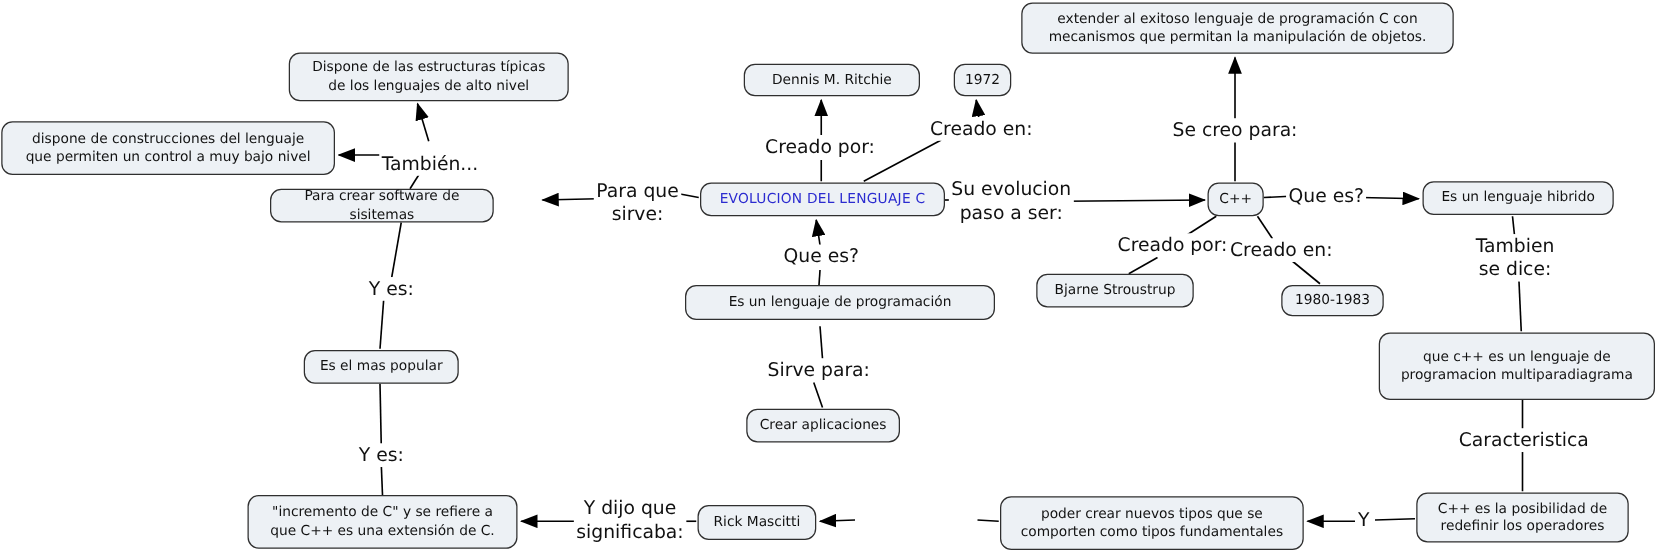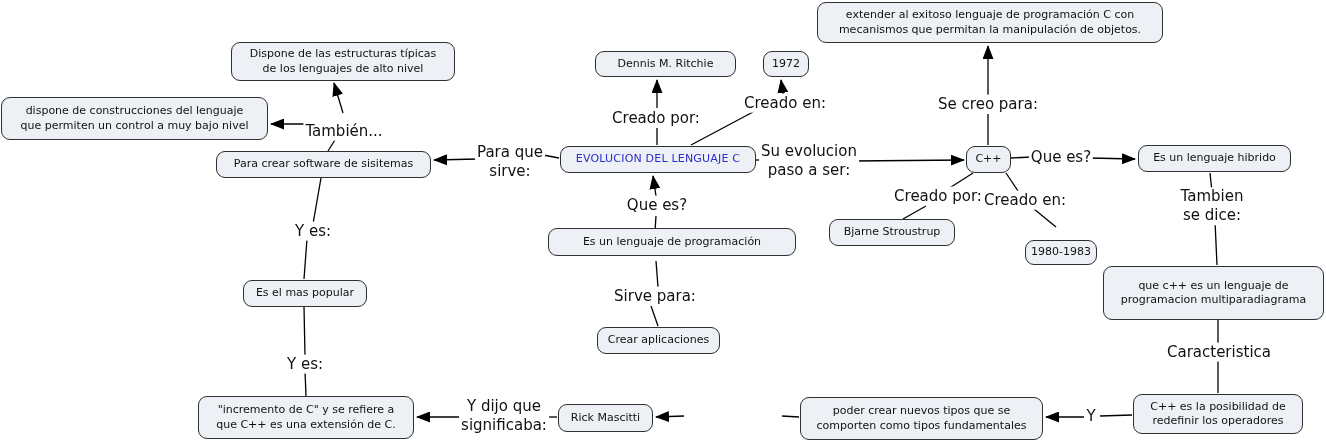--- a/index.html
+++ b/index.html
@@ -127,30 +127,30 @@
     <line x1="656" y1="216" x2="655" y2="231"></line>
 
     <line x1="656" y1="261" x2="658" y2="287"></line>
     <line x1="651" y1="306" x2="658" y2="326"></line>
   </svg>
 
   <div class="node" style="left:231px;top:42px;width:224px;height:39px;">Dispone de las estructuras típicas
 de los lenguajes de alto nivel</div>
   <div class="node" style="left:1px;top:97px;width:267px;height:43px;">dispone de construcciones del lenguaje
 que permiten un control a muy bajo nivel</div>
-  <div class="node" style="left:216px;top:151px;width:215px;height:27px;">Para crear software de sisitemas</div>
+  <div class="node" style="left:216px;top:151px;width:179px;height:27px;">Para crear software de sisitemas</div>
   <div class="node" style="left:595px;top:51px;width:141px;height:26px;">Dennis M. Ritchie</div>
   <div class="node" style="left:763px;top:51px;width:46px;height:26px;">1972</div>
   <div class="node main-node" style="left:560px;top:146px;width:196px;height:27px;">EVOLUCION DEL LENGUAJE C</div>
   <div class="node" style="left:817px;top:2px;width:346px;height:41px;">extender al exitoso lenguaje de programación C con
 mecanismos que permitan la manipulación de objetos.</div>
   <div class="node" style="left:966px;top:146px;width:45px;height:27px;">C++</div>
   <div class="node" style="left:1138px;top:145px;width:153px;height:27px;">Es un lenguaje hibrido</div>
   <div class="node" style="left:829px;top:219px;width:126px;height:27px;">Bjarne Stroustrup</div>
-  <div class="node" style="left:1025px;top:240px;width:72px;height:25px;">1980-1983</div>
+  <div class="node" style="left:1025px;top:228px;width:82px;height:25px;">1980-1983</div>
   <div class="node" style="left:1103px;top:266px;width:221px;height:54px;">que c++ es un lenguaje de
 programacion multiparadiagrama</div>
   <div class="node" style="left:1133px;top:394px;width:170px;height:40px;">C++ es la posibilidad de
 redefinir los operadores</div>
   <div class="node" style="left:800px;top:397px;width:243px;height:43px;">poder crear nuevos tipos que se
 comporten como tipos fundamentales</div>
   <div class="node" style="left:558px;top:404px;width:95px;height:28px;">Rick Mascitti</div>
   <div class="node" style="left:198px;top:396px;width:216px;height:43px;">"incremento de C" y se refiere a
 que C++ es una extensión de C.</div>
   <div class="node" style="left:243px;top:280px;width:124px;height:27px;">Es el mas popular</div>

